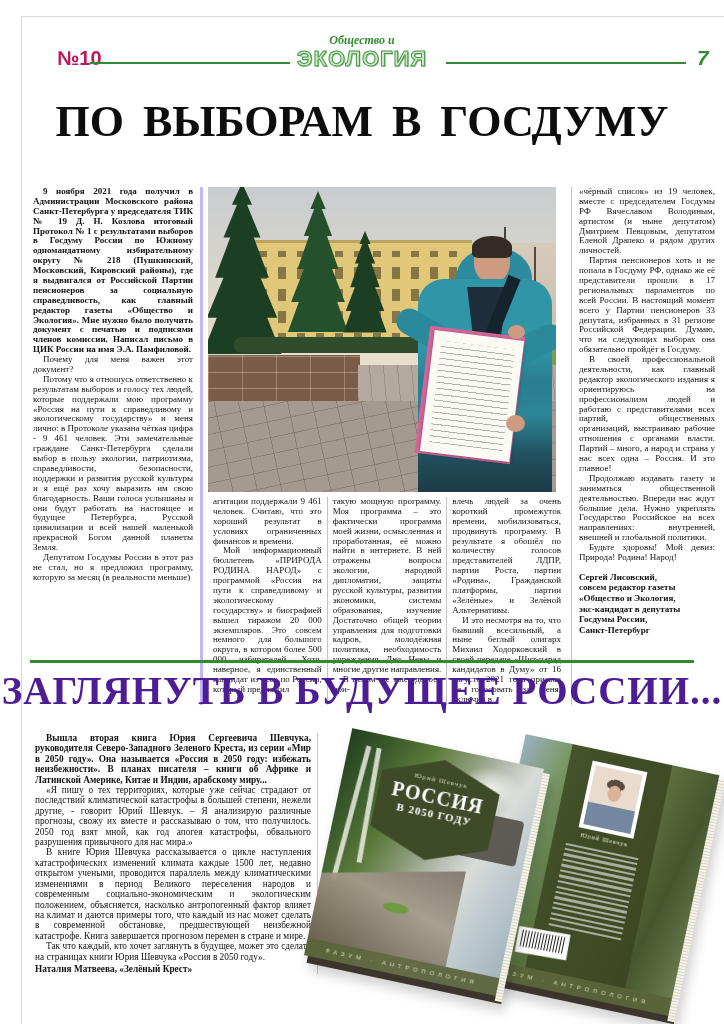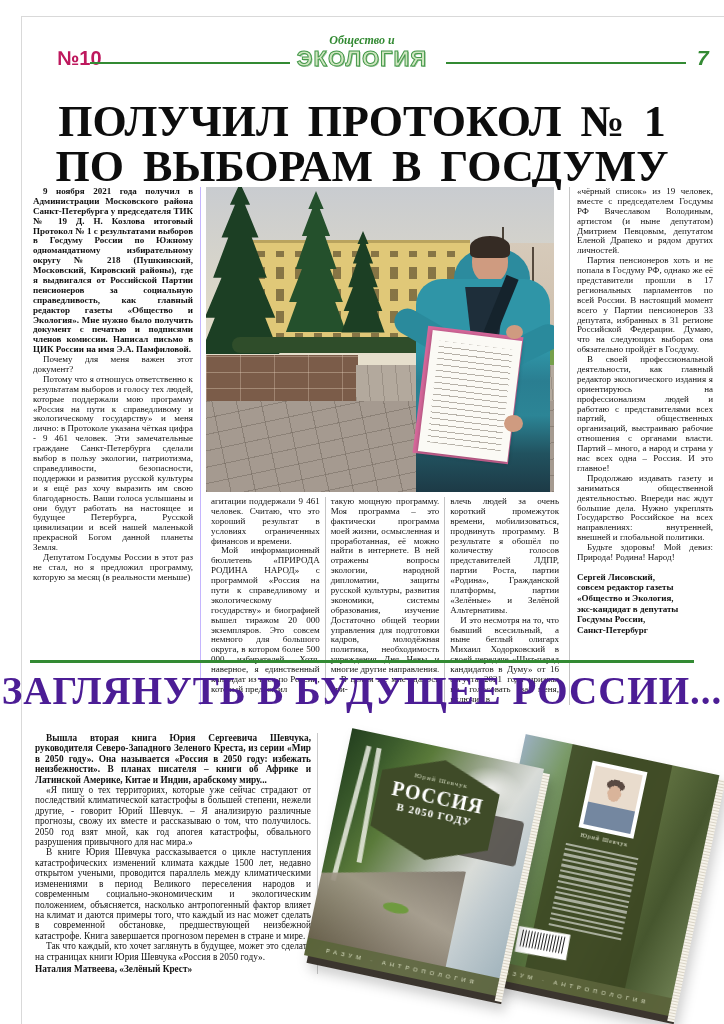--- a/index.html
+++ b/index.html
@@ -30,21 +30,21 @@
   .h2{position:absolute;left:0;right:0;top:668px;text-align:center;font-weight:bold;
       font-size:39px;color:#4c1d95;letter-spacing:1px;}
 
   .green-divider{position:absolute;left:30px;top:660px;width:664px;height:3px;background:#338a33;}
 
   
   .a1{position:absolute;left:33px;top:187px;width:660px;display:flex;align-items:stretch;}
   .a1 p{margin:0;text-indent:10px;text-align:justify;font-size:9px;line-height:1.1;
         hyphens:auto;-webkit-hyphens:auto;}
   .lead{font-weight:bold;}
-  .a1c1{width:160px;flex:none;padding-right:7px;border-right:1px solid #c4b5fd;}
+  .a1c1{width:160px;flex:none;padding-right:7px;border-right:3px solid #c4b5fd;}
   .a1mid{width:358px;flex:none;padding:0 5px;}
   .a1c5{width:136px;flex:none;border-left:1px solid #c4c4c4;padding-left:7px;}
   .midcols{display:flex;margin-top:5px;}
   .midcols>div{flex:1;padding:0 5px;}
   .midcols>div+div{border-left:1px solid #c4c4c4;}
   .sig5{margin-top:9px;font-weight:bold;text-align:left;font-size:9px;line-height:1.18;}
   .sig5 div{white-space:nowrap;}
 
   
   .photo{position:relative;width:348px;height:305px;overflow:hidden;
@@ -157,21 +157,20 @@
   <div class="issue">№10</div>
   <div class="rule rule-l"></div>
   <div class="masthead">
     <div class="mast1">Общество и</div>
     <div class="mast2">ЭКОЛОГИЯ</div>
   </div>
   <div class="rule rule-r"></div>
   <div class="pageno">7</div>
 
   <div class="h1">
-    <div>ПОЛУЧИЛ ПРОТОКОЛ № 1</div>
     <div>ПО ВЫБОРАМ В ГОСДУМУ</div>
   </div>
 
   <div class="a1">
     <div class="a1c1">
       <p class="lead">9 ноября 2021 года получил в Администрации Московского района Санкт-Петербурга у председателя ТИК № 19 Д. Н. Козлова итоговый Протокол № 1 с результатами выборов в Госдуму России по Южному одномандатному избирательному округу № 218 (Пушкинский, Московский, Кировский районы), где я выдвигался от Российской Партии пенсионеров за социальную справедливость, как главный редактор газеты «Общество и Экология». Мне нужно было получить документ с печатью и подписями членов комиссии. Написал письмо в ЦИК России на имя Э.А. Памфиловой.</p>
       <p>Почему для меня важен этот документ?</p>
       <p>Потому что я отношусь ответственно к результатам выборов и голосу тех людей, которые поддержали мою программу «Россия на пути к справедливому и экологическому государству» и меня лично: в Протоколе указана чёткая цифра - 9 461 человек. Эти замечательные граждане Санкт-Петербурга сделали выбор в пользу экологии, патриотизма, справедливости, безопасности, поддержки и развития русской культуры и я ещё раз хочу выразить им свою благодарность. Ваши голоса услышаны и они будут работать на настоящее и будущее Петербурга, Русской цивилизации и всей нашей маленькой прекрасной Богом данной планеты Земля.</p>
       <p>Депутатом Госдумы России в этот раз не стал, но я предложил программу, которую за месяц (в реальности меньше)</p>
     </div>

